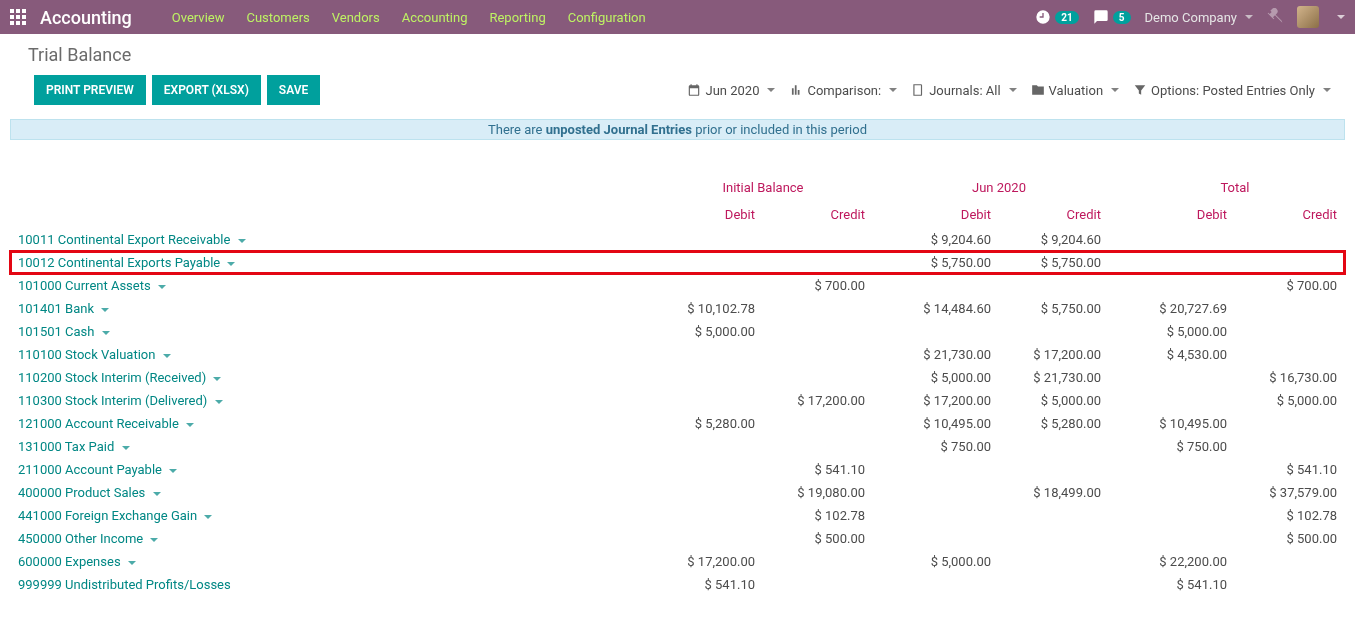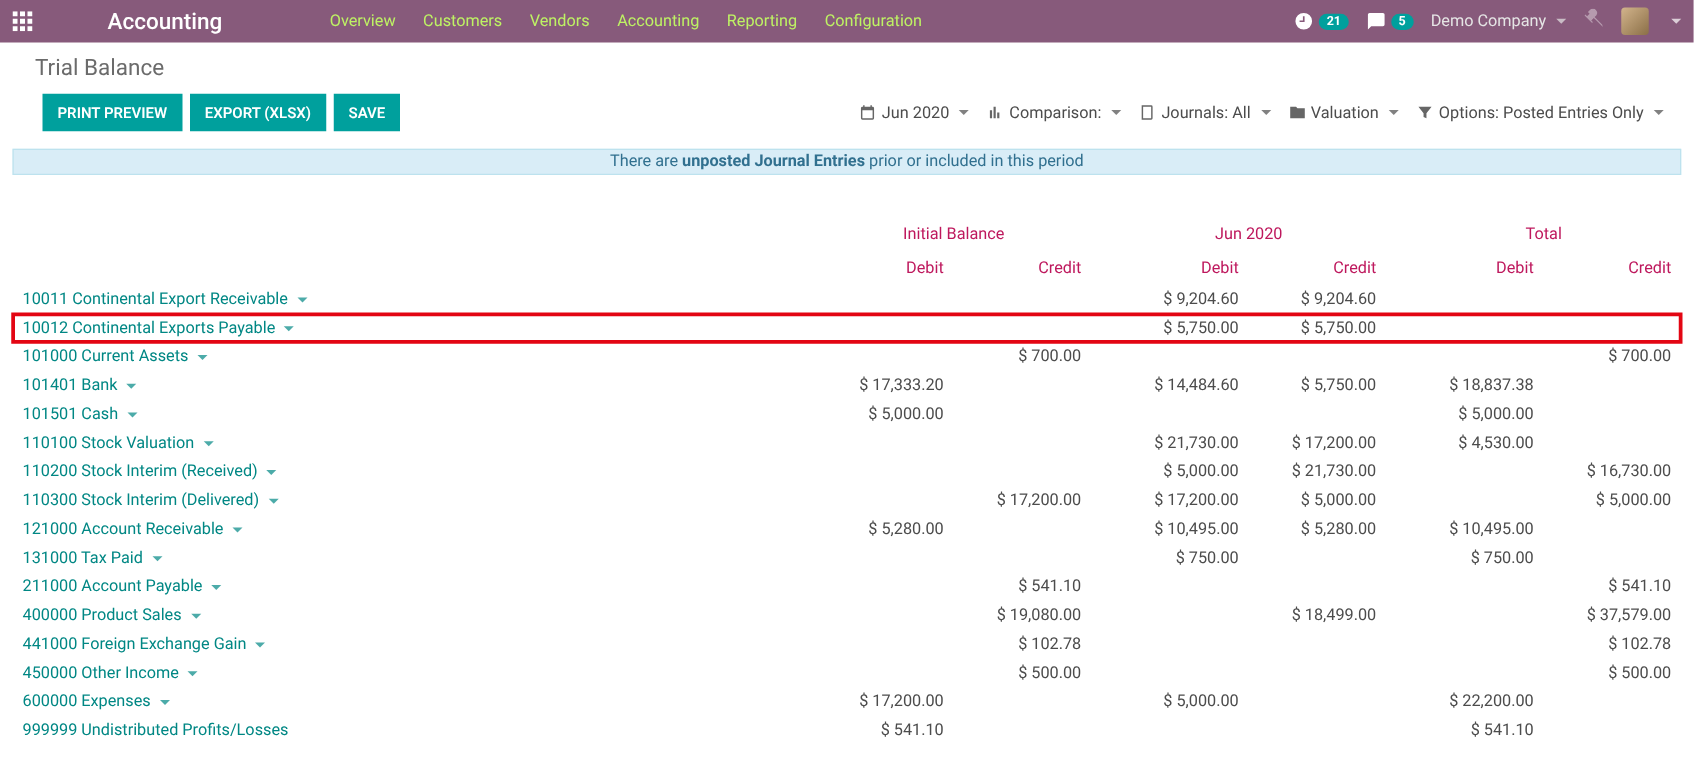--- a/index.html
+++ b/index.html
@@ -1,17 +1,17 @@
 <!DOCTYPE html>
 <html><head>
 <meta charset="utf-8">
 <style>
 * { margin: 0; padding: 0; box-sizing: border-box; font-family: -apple-system, BlinkMacSystemFont, "Segoe UI", Roboto, sans-serif; }
 body { background: #fff; font-size: 13px; color: #4c4c4c; }
-.topbar { background: #875a7b; color: #fff; display: flex; align-items: center; height: 34px; padding: 0 10px; gap: 46px; }
+.topbar { background: #875a7b; color: #fff; display: flex; align-items: center; height: 34px; padding: 0 10px; }
 .topbar .apps-icon { display:inline-flex; margin-right: 14px; cursor:pointer; }
 .topbar .apps-icon svg { width:16px; height:16px; fill:#fff; }
 .topbar .brand { font-size: 18px; font-weight: 500; margin-right: 40px; cursor:pointer; }
 .topbar .nav { display:flex; gap: 22px; }
 .topbar .nav a { color:#bef264; text-decoration:none; font-size: 13px; cursor:pointer; }
 .topbar .right { margin-left:auto; display:flex; align-items:center; gap:14px; }
 .topbar .pill { display:flex; align-items:center; gap:4px; background: transparent; cursor:pointer; }
 .topbar .pill svg { width:16px; height:16px; fill:#fff; }
 .topbar .badge { border-radius: 8px; font-size: 10px; padding: 1px 6px; font-weight: bold; }
 .topbar .badge.blue { background:#00a09d; color:#fff; }
@@ -197,27 +197,27 @@
           <td>$ 700.00</td>
           <td></td>
           <td></td>
           <td></td>
           <td></td>
           <td></td>
           <td>$ 700.00</td>
         </tr>
         <tr>
           <td class="acct">101401 Bank <span class="caret"></span></td>
-          <td>$ 17,333.20</td>
+          <td>$ 10,102.78</td>
           <td></td>
           <td></td>
           <td>$ 14,484.60</td>
           <td>$ 5,750.00</td>
           <td></td>
-          <td>$ 18,837.38</td>
+          <td>$ 20,727.69</td>
           <td></td>
         </tr>
         <tr>
           <td class="acct">101501 Cash <span class="caret"></span></td>
           <td>$ 5,000.00</td>
           <td></td>
           <td></td>
           <td></td>
           <td></td>
           <td></td>

